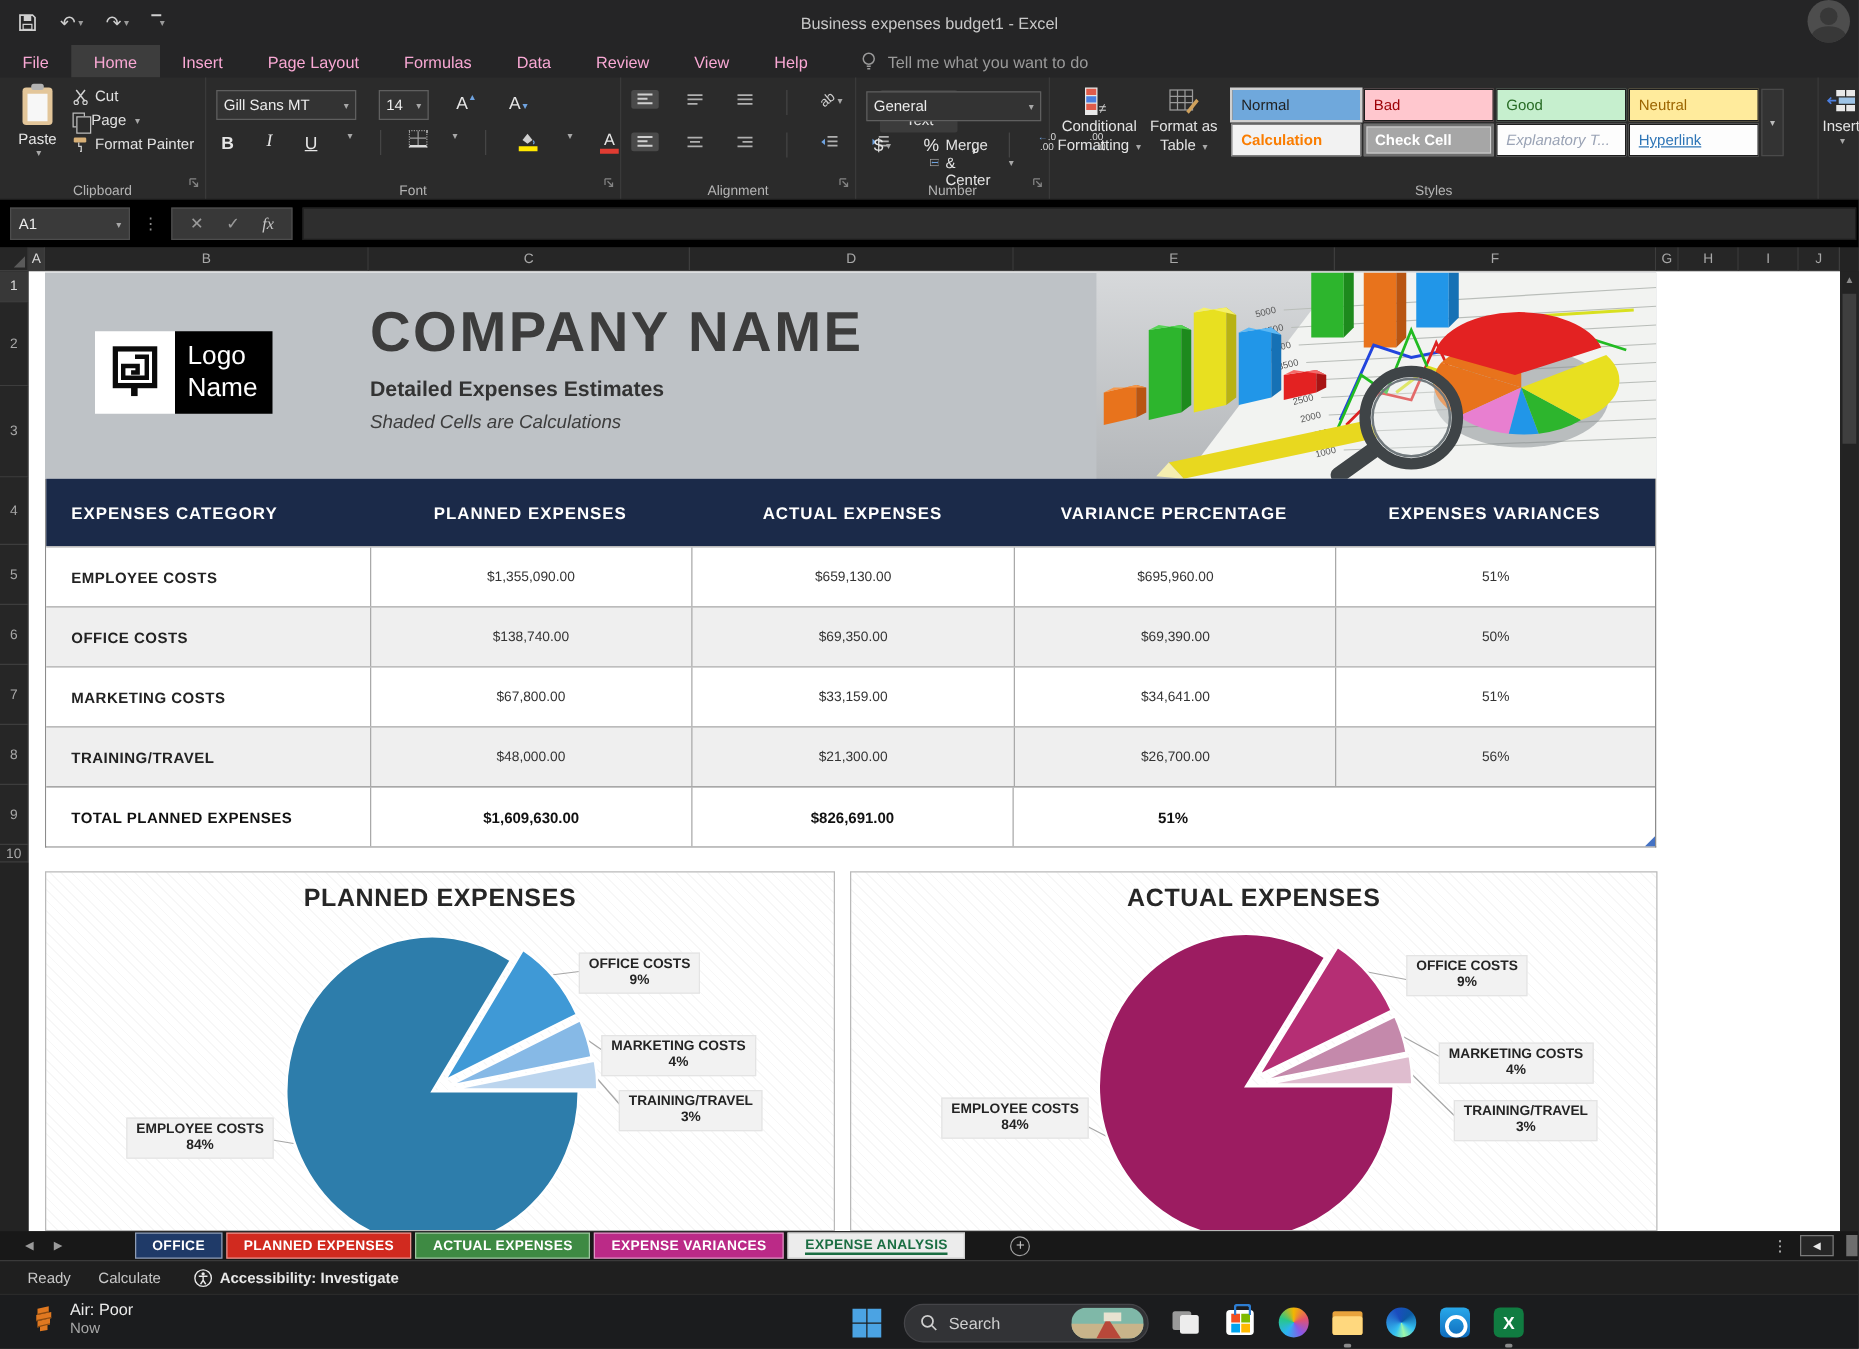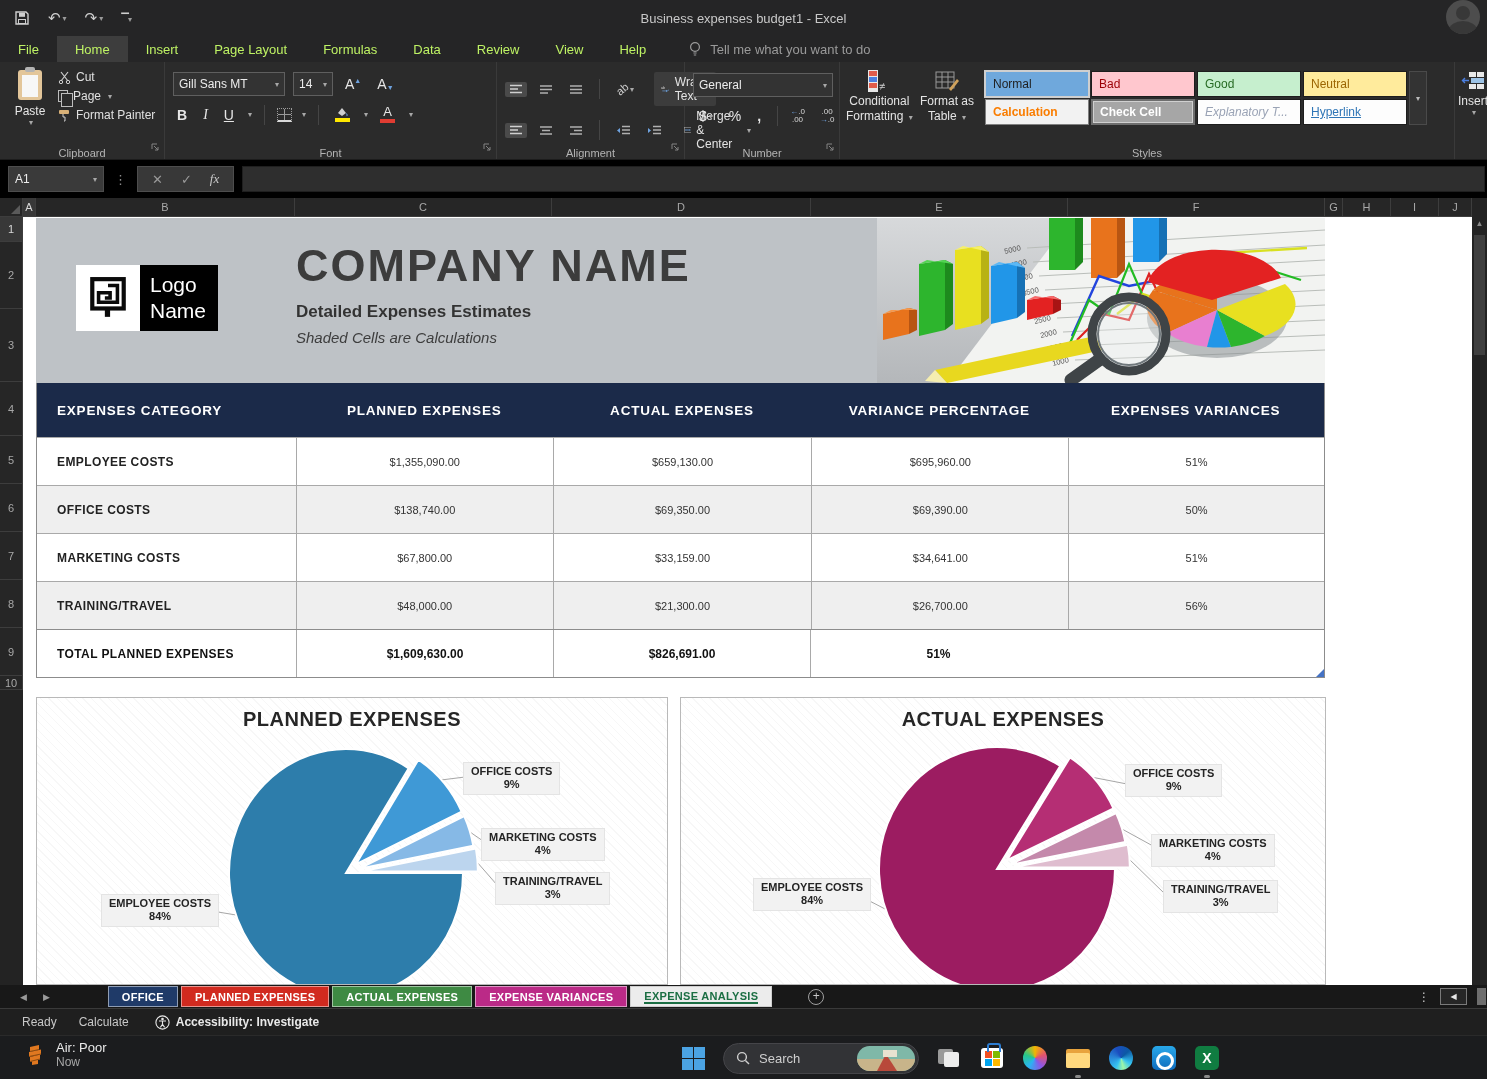--- a/index.html
+++ b/index.html
@@ -12,21 +12,21 @@
   .qat { position:absolute; left:14px; top:0; height:36px; display:flex; align-items:center; gap:18px; }
   .qat .qbtn { color:#cfcfcf; font-size:15px; display:flex; align-items:center; gap:2px; cursor:default; }
   .qat .tiny { font-size:8px; color:#9a9a9a; }
   .win-title { position:absolute; left:0; right:0; top:0; height:36px; display:flex; align-items:center; justify-content:center; font-size:13px; color:#c8c8c8; }
   .avatar { position:absolute; right:7px; top:0; width:34px; height:34px; border-radius:50%; background:#4d4d4d; overflow:hidden; }
   .avatar:before { content:""; position:absolute; left:10px; top:6px; width:14px; height:14px; border-radius:50%; background:#383838; }
   .avatar:after { content:""; position:absolute; left:3px; top:21px; width:28px; height:18px; border-radius:50%; background:#383838; }
 
   
   .ribbon-tabs { position:absolute; left:0; top:36px; width:100%; height:26px; background:#252526; display:flex; align-items:stretch; }
-  .rtab { padding:0 18px; display:flex; align-items:center; font-size:13px; color:#bef264; }
+  .rtab { padding:0 18px; display:flex; align-items:center; font-size:13px; color:#f9a8d4; }
   .rtab.active { background:#3d3d3d; }
   .tellme { display:flex; align-items:center; gap:8px; margin-left:24px; color:#9a9a9a; font-size:13px; }
 
   
   .ribbon { position:absolute; left:0; top:62px; width:100%; height:98px; background:#2b2b2b; border-bottom:1px solid #1c1c1c; display:flex; }
   .rgroup { position:relative; height:100%; border-right:1px solid #3a3a3a; flex:none; }
   .glabel { position:absolute; bottom:0; left:0; right:0; text-align:center; font-size:11px; color:#b4b4b4; }
   .launcher { position:absolute; bottom:3px; right:4px; opacity:.8; }
   .g-clip { width:165px; } .g-font { width:332px; } .g-align { width:188px; }
   .g-num { width:155px; } .g-styles { width:615px; } .g-insert { width:31px; border-right:none; }
@@ -34,21 +34,21 @@
   .paste-btn { position:absolute; left:8px; top:8px; width:44px; height:72px; display:flex; flex-direction:column; align-items:center; color:#e6e6e6; font-size:12px; }
   .clip-icon { width:24px; height:30px; background:#e3c69a; border-radius:3px; position:relative; margin-bottom:4px; }
   .clip-icon:before { content:""; position:absolute; left:4px; top:5px; width:16px; height:22px; background:#f7f7f7; }
   .clip-icon:after { content:""; position:absolute; left:7px; top:-3px; width:10px; height:5px; background:#b3b3b3; border-radius:2px; }
   .clip-col { position:absolute; left:58px; top:8px; display:flex; flex-direction:column; gap:5px; }
   .sbtn { display:flex; align-items:center; gap:5px; color:#e0e0e0; font-size:12px; white-space:nowrap; }
   .copy-ic { width:10px; height:12px; border:1px solid #bdbdbd; position:relative; background:#2b2b2b; }
   .copy-ic:before { content:""; position:absolute; left:2px; top:2px; width:10px; height:12px; border:1px solid #bdbdbd; background:#2b2b2b; }
   .dd { font-size:8px; color:#a8a8a8; margin-left:2px; }
 
-  .frow { display:flex; align-items:center; gap:8px; }
+  .frow { display:flex; align-items:flex-start; gap:18px; }
   .fbox { background:#333; border:1px solid #5f5f5f; color:#ececec; font-size:12px; display:flex; align-items:center; justify-content:space-between; padding:0 5px; height:24px; }
   .fontname { width:112px; } .fontsize { width:40px; }
   .ribbon-btn { color:#e6e6e6; font-size:14px; padding:2px 4px; display:flex; align-items:center; }
   .ribbon-btn.on { background:#4a4a4a; border-radius:2px; }
   .vline { width:1px; height:20px; background:#454545; margin:0 4px; }
   .bchar { font-weight:bold; } .ichar { font-style:italic; font-family:"Liberation Serif",serif; } .uchar { text-decoration:underline; }
   .acolor { font-size:13px; color:#e6e6e6; line-height:12px; text-align:center; }
   .bar { display:block; width:15px; height:4px; margin-top:1px; }
   .grid-ic { width:15px; height:14px; border:1px dotted #9a9a9a; border-bottom:2px solid #d9d9d9; background:
       linear-gradient(#9a9a9a,#9a9a9a) center/1px 100% no-repeat,

